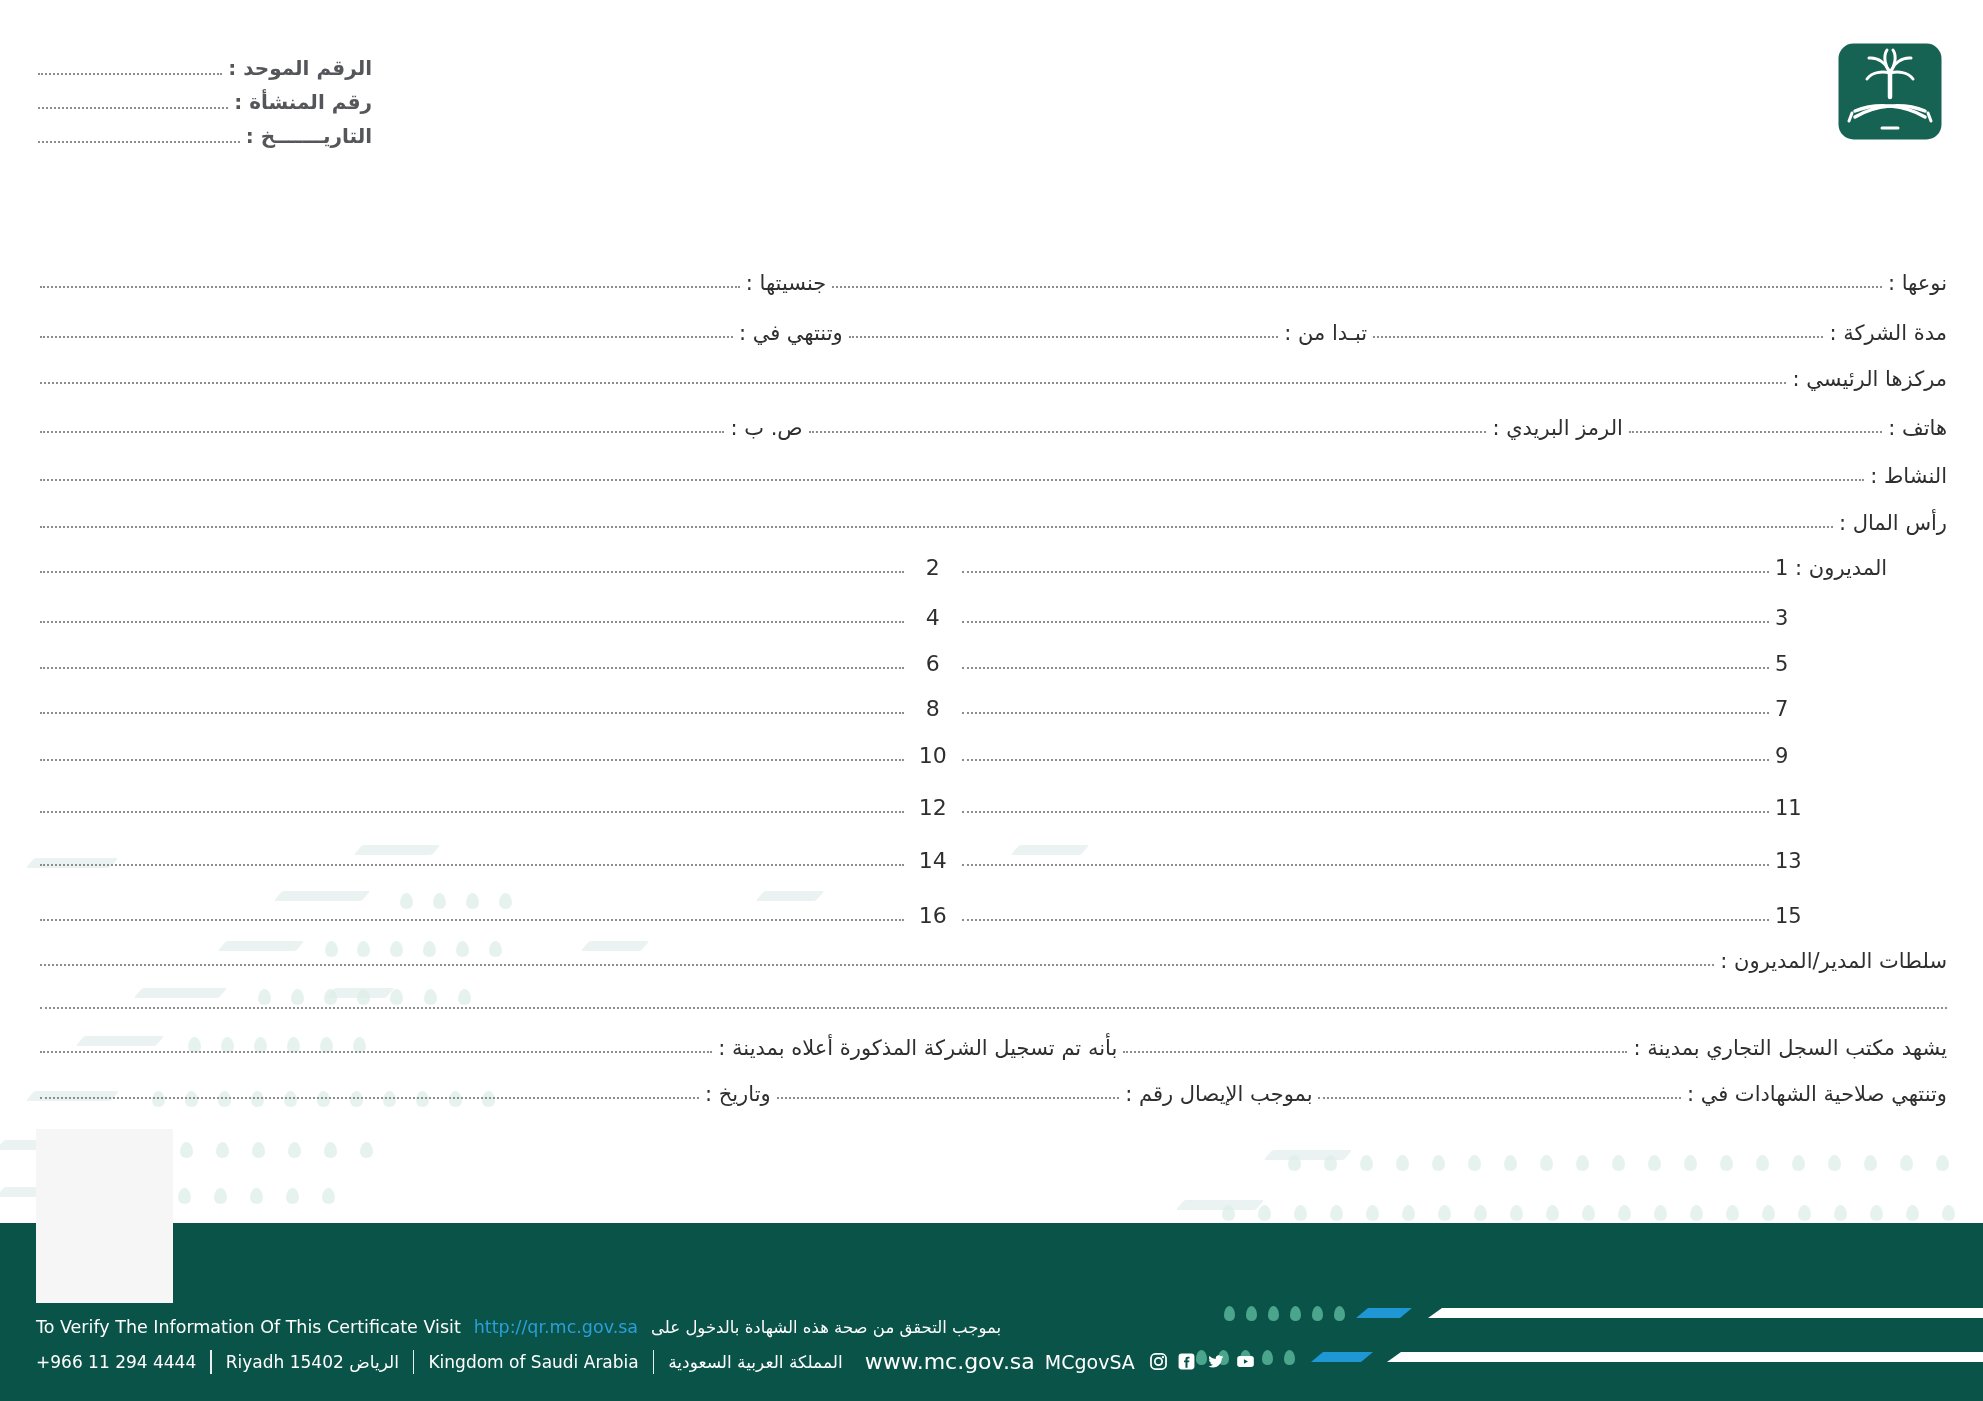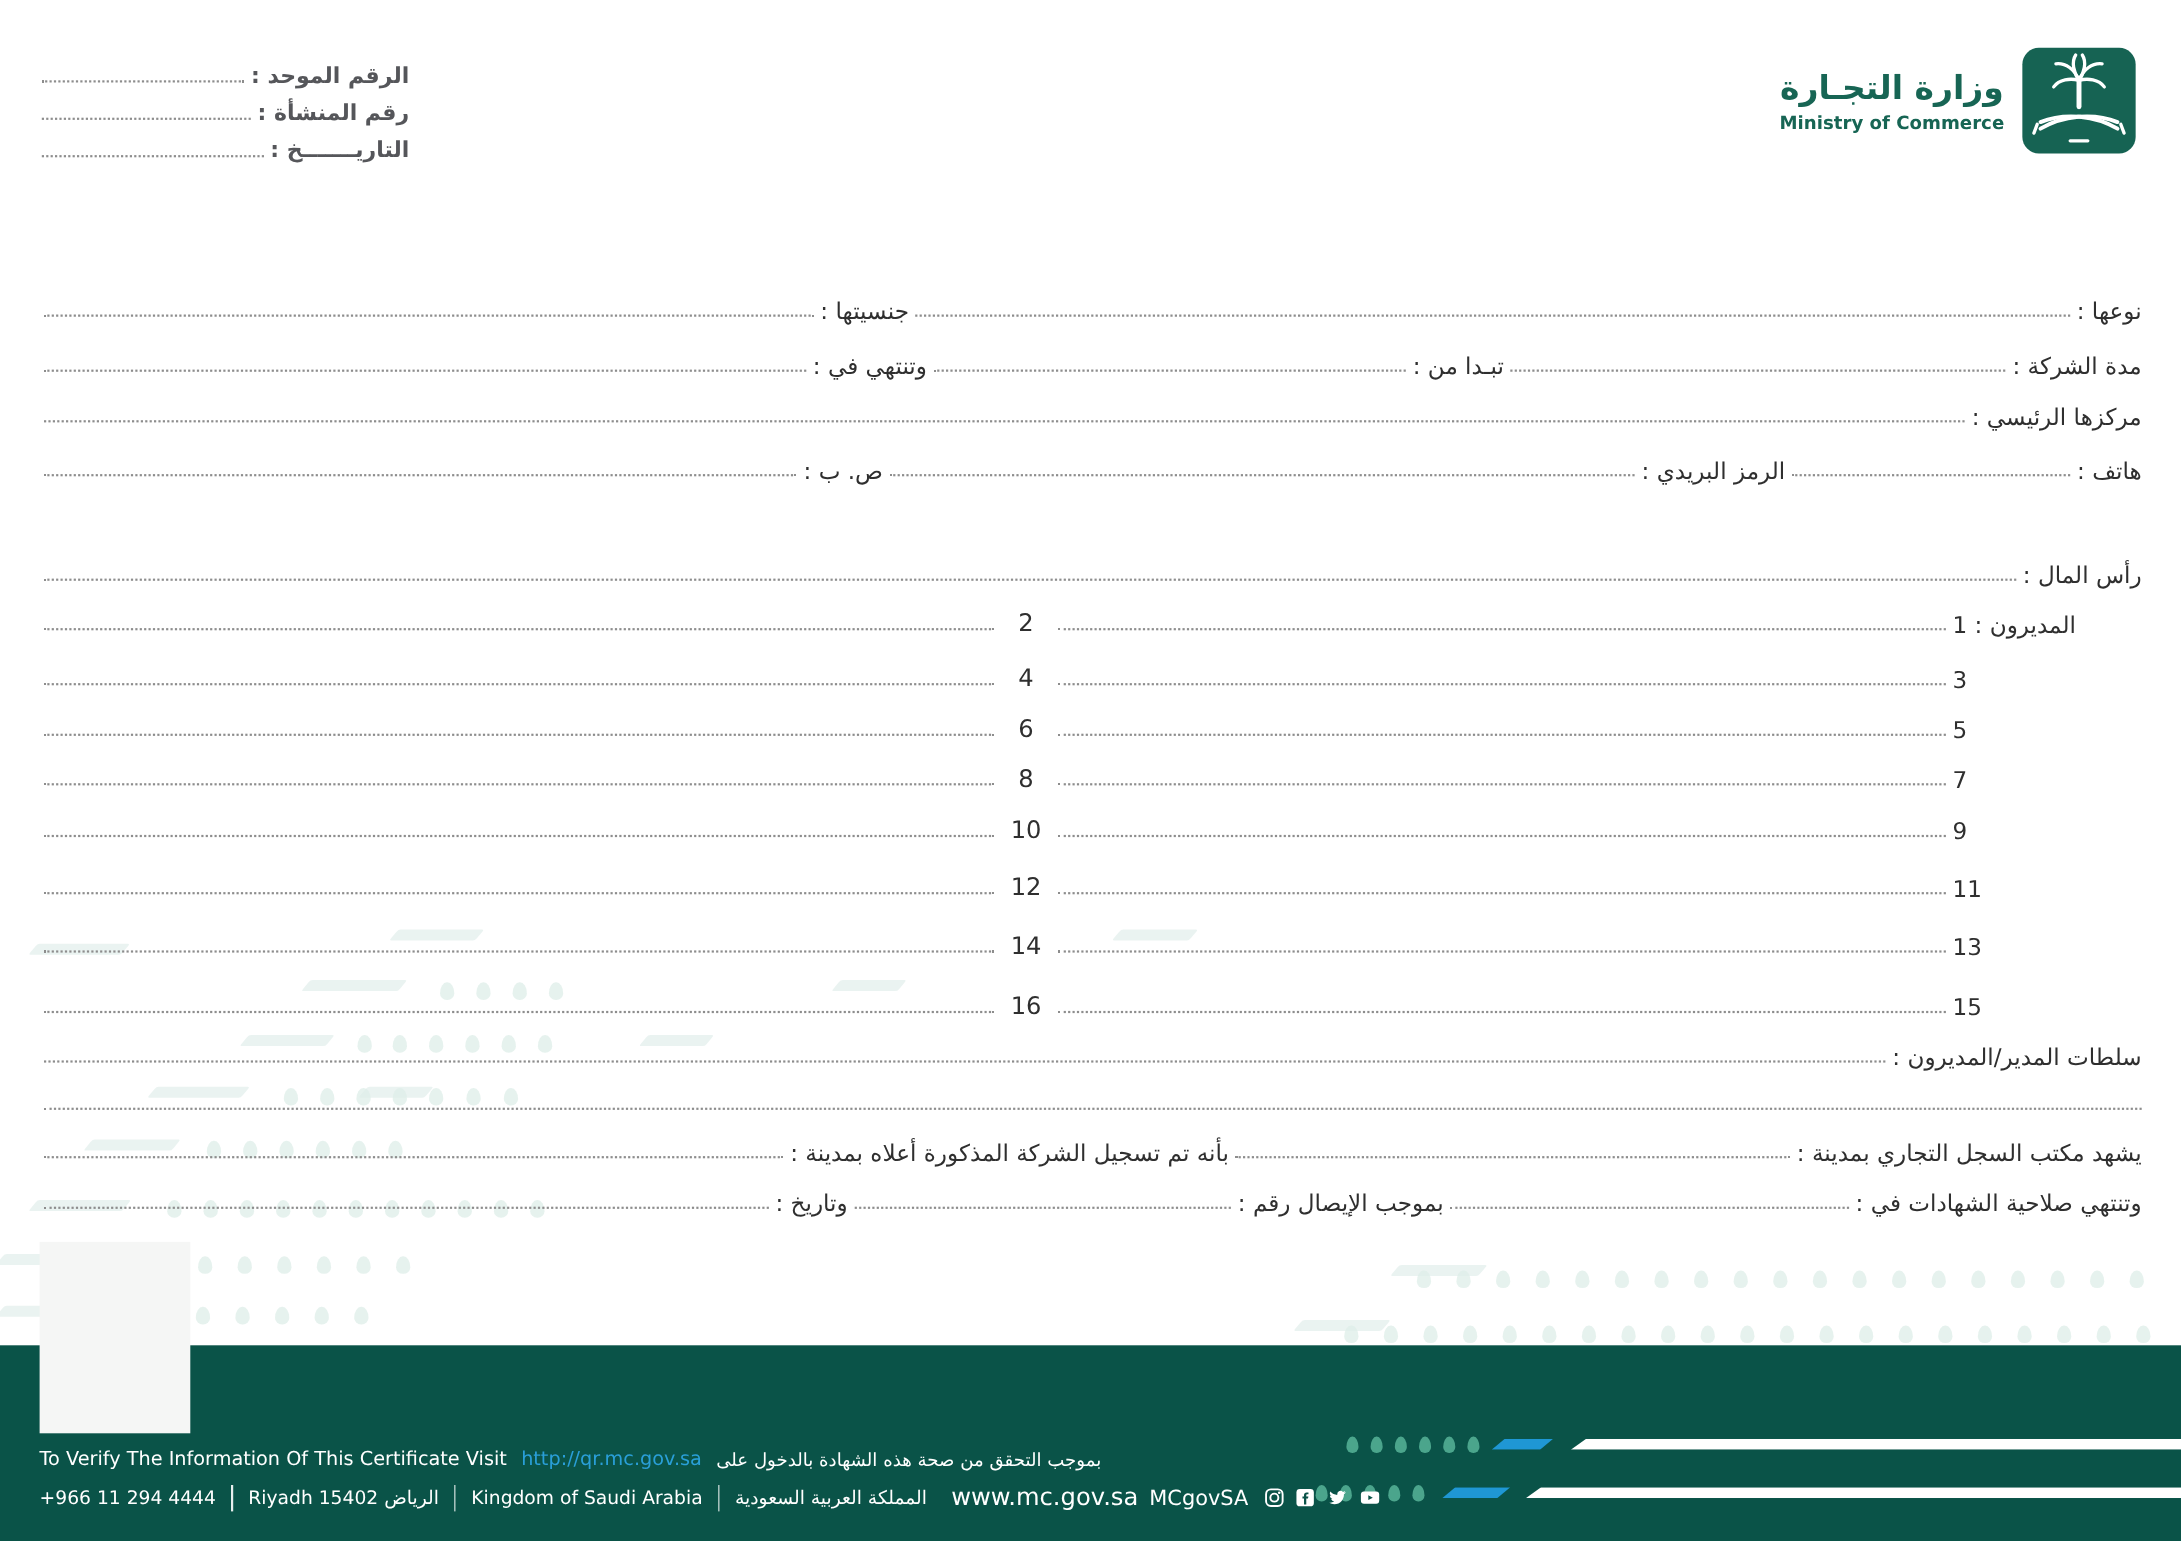--- a/index.html
+++ b/index.html
@@ -172,24 +172,20 @@
   </div>
   <div class="hrow" style="top:122px">
     <span class="lbl">التاريـــــــخ :</span>
     <span class="dots"></span>
   </div>
 
   <div class="title-block">
   </div>
 
   <div class="logo-block">
-    <div class="logo-text">
-      <div class="logo-ar">وزارة التجـارة</div>
-      <div class="logo-en">Ministry of Commerce</div>
-    </div>
     <svg width="106" height="99" viewBox="0 0 106 99">
       <rect x="1.5" y="1.5" width="103" height="96" rx="15" fill="#166353"></rect>
       <g stroke="#ffffff" fill="none" stroke-linecap="round">
         <path d="M53 31 C49 21 41 15 32 16" stroke-width="3"></path>
         <path d="M53 31 C57 21 65 15 74 16" stroke-width="3"></path>
         <path d="M53 31 C48 24 46 14 50 8" stroke-width="3"></path>
         <path d="M53 31 C58 24 60 14 56 8" stroke-width="3"></path>
         <path d="M53 31 C45 29 35 30 30 37" stroke-width="3"></path>
         <path d="M53 31 C61 29 71 30 76 37" stroke-width="3"></path>
         <path d="M53 32 L53 55" stroke-width="4.5"></path>
@@ -226,20 +222,24 @@
 
   <div class="row" style="top:410px">
     <span class="lbl">هاتف :</span>
     <span class="dots" style="flex:.37"></span>
     <span class="lbl">الرمز البريدي :</span>
     <span class="dots" style="flex:.99"></span>
     <span class="lbl">ص. ب :</span>
     <span class="dots" style="flex:1"></span>
   </div>
 
+  <div class="row" style="top:458px">
+    <span class="lbl">النشاط :</span>
+    <span class="dots"></span>
+  </div>
 
   <div class="row" style="top:505px">
     <span class="lbl">رأس المال :</span>
     <span class="dots"></span>
   </div>
 
   <div class="row" style="top:550px">
     <span class="rcell"><span>المديرون :</span> <span>1</span></span>
     <span class="dots" style="flex:1"></span>
     <span class="ecell">2</span>

